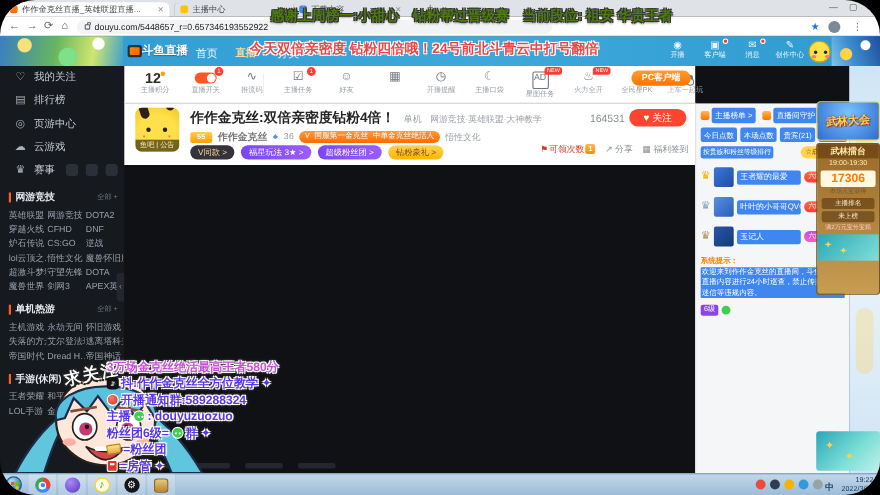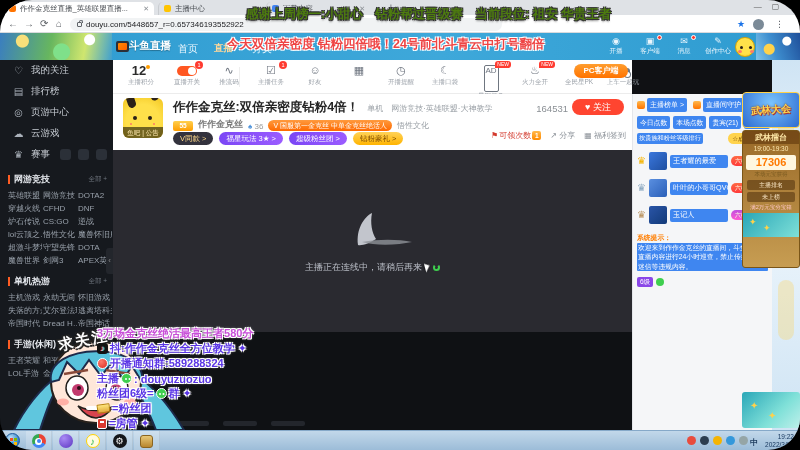--- a/index.html
+++ b/index.html
@@ -99,21 +99,21 @@
   .ravatar{position:absolute;left:10px;top:4px;width:40px;height:40px;border-radius:6px;overflow:hidden;
      background:radial-gradient(circle at 50% 58%,#ffe04a 55%,#f2c520);}
   .ravatar:before{content:"";position:absolute;left:4px;top:-4px;width:8px;height:14px;background:#2b2118;
      border-radius:4px;transform:rotate(-18deg);box-shadow:24px 0 0 #2b2118;}
   .ravatar:after{content:"";position:absolute;left:10px;top:18px;width:4px;height:4px;border-radius:50%;background:#2b2118;
      box-shadow:15px 0 0 #2b2118, -4px 6px 0 -1px #ff7a6a, 19px 6px 0 -1px #ff7a6a;}
   .fanbar{position:absolute;left:0;bottom:0;width:100%;height:11px;background:rgba(0,0,0,.55);
      color:#ffe9b0;font-size:6.5px;line-height:11px;text-align:center;z-index:2;}
   .rtitle{position:absolute;left:60px;top:5px;font-size:12.5px;font-weight:bold;color:#252525;white-space:nowrap;}
   .rtags{font-size:8px;font-weight:normal;color:#9aa0a6;margin-left:8px;}
-  .r2{position:absolute;left:60px;top:24px;display:flex;align-items:flex-end;gap:5px;}
+  .r2{position:absolute;left:60px;top:24px;display:flex;align-items:center;gap:5px;font-family:Liberation Mono, monospace;}
   .lvl{width:20px;height:10px;border-radius:2px;background:linear-gradient(#ffcf4d,#ff9d00);
      color:#fff;font-size:6.5px;font-weight:bold;text-align:center;line-height:10px;}
   .rname{font-size:9px;font-weight:bold;color:#7a7a7a;}
   .noble{font-size:8px;color:#999;}
   .noble b{color:#4a90d9;}
   .honor{height:11px;border-radius:5.5px;padding:0 5px;background:linear-gradient(#ff9a3e,#ff6a00);
      color:#fff;font-size:7px;line-height:11px;white-space:nowrap;}
   .guild{font-size:8px;color:#9aa0a6;}
   .r3{position:absolute;left:60px;top:38px;display:flex;gap:6px;}
   .pill{height:13px;border-radius:7px;padding:0 7px;font-size:7.5px;line-height:13px;white-space:nowrap;}
@@ -432,21 +432,21 @@
     </div>
     <div class="ti" style="left:266px;">
       <div class="ti-ic">◷</div>
       <div class="ti-lb">开播提醒</div>
     </div>
     <div class="ti" style="left:310px;">
       <div class="ti-ic">☾</div>
       <div class="ti-lb">主播口袋</div>
     </div>
     <div class="ti" style="left:356px;">
-      <div class="ti-ic" style="font-size:8px;border:1px solid #6f7680;border-radius:2px;width:15px;margin:2px auto 0;height:27px;line-height:10px;">AD</div>
+      <div class="ti-ic" style="font-size:8px;border:1px solid #6f7680;border-radius:2px;width:15px;margin:2px auto 0;height:16px;line-height:10px;">AD</div>
       <span class="newtag">NEW</span>
       <div class="ti-lb">星图任务</div>
     </div>
     <div class="ti" style="left:400px;">
       <div class="ti-ic">♨</div>
       <span class="newtag">NEW</span>
       <div class="ti-lb">火力全开</div>
     </div>
     <div class="ti" style="left:444px;">
       <div class="ti-ic">⚔</div>
@@ -485,31 +485,20 @@
       <span class="claim">
         <span>⚑</span>
         <span>可领次数</span>
         <span class="claimb">1</span>
       </span>
       <span><span>↗</span> <span>分享</span></span>
       <span><span>▦</span> <span>福利签到</span></span>
     </div>
   </div>
 
-  <div class="player">
-    <svg width="90" height="44" viewBox="0 0 90 44">
-      <path d="M30 36 C28 20 36 8 44 4 C42 14 44 24 48 30 C42 34 34 37 30 36 Z" fill="#c2c5cc"></path>
-      <path d="M34 33 C50 30 70 30 84 33 C70 36 48 37 34 33 Z" fill="#8e9298" opacity="0.8"></path>
-    </svg>
-    <div class="status">
-      <span>主播正在连线中，请稍后再来</span>
-      <span class="curs"></span>
-      <span class="spin"></span>
-    </div>
-  </div>
   <div class="belowplayer">
     <div class="footln">
         <i></i>
         <i></i>
         <i></i>
         <i></i>
       </div>
   </div>
 
   <aside class="panel">

